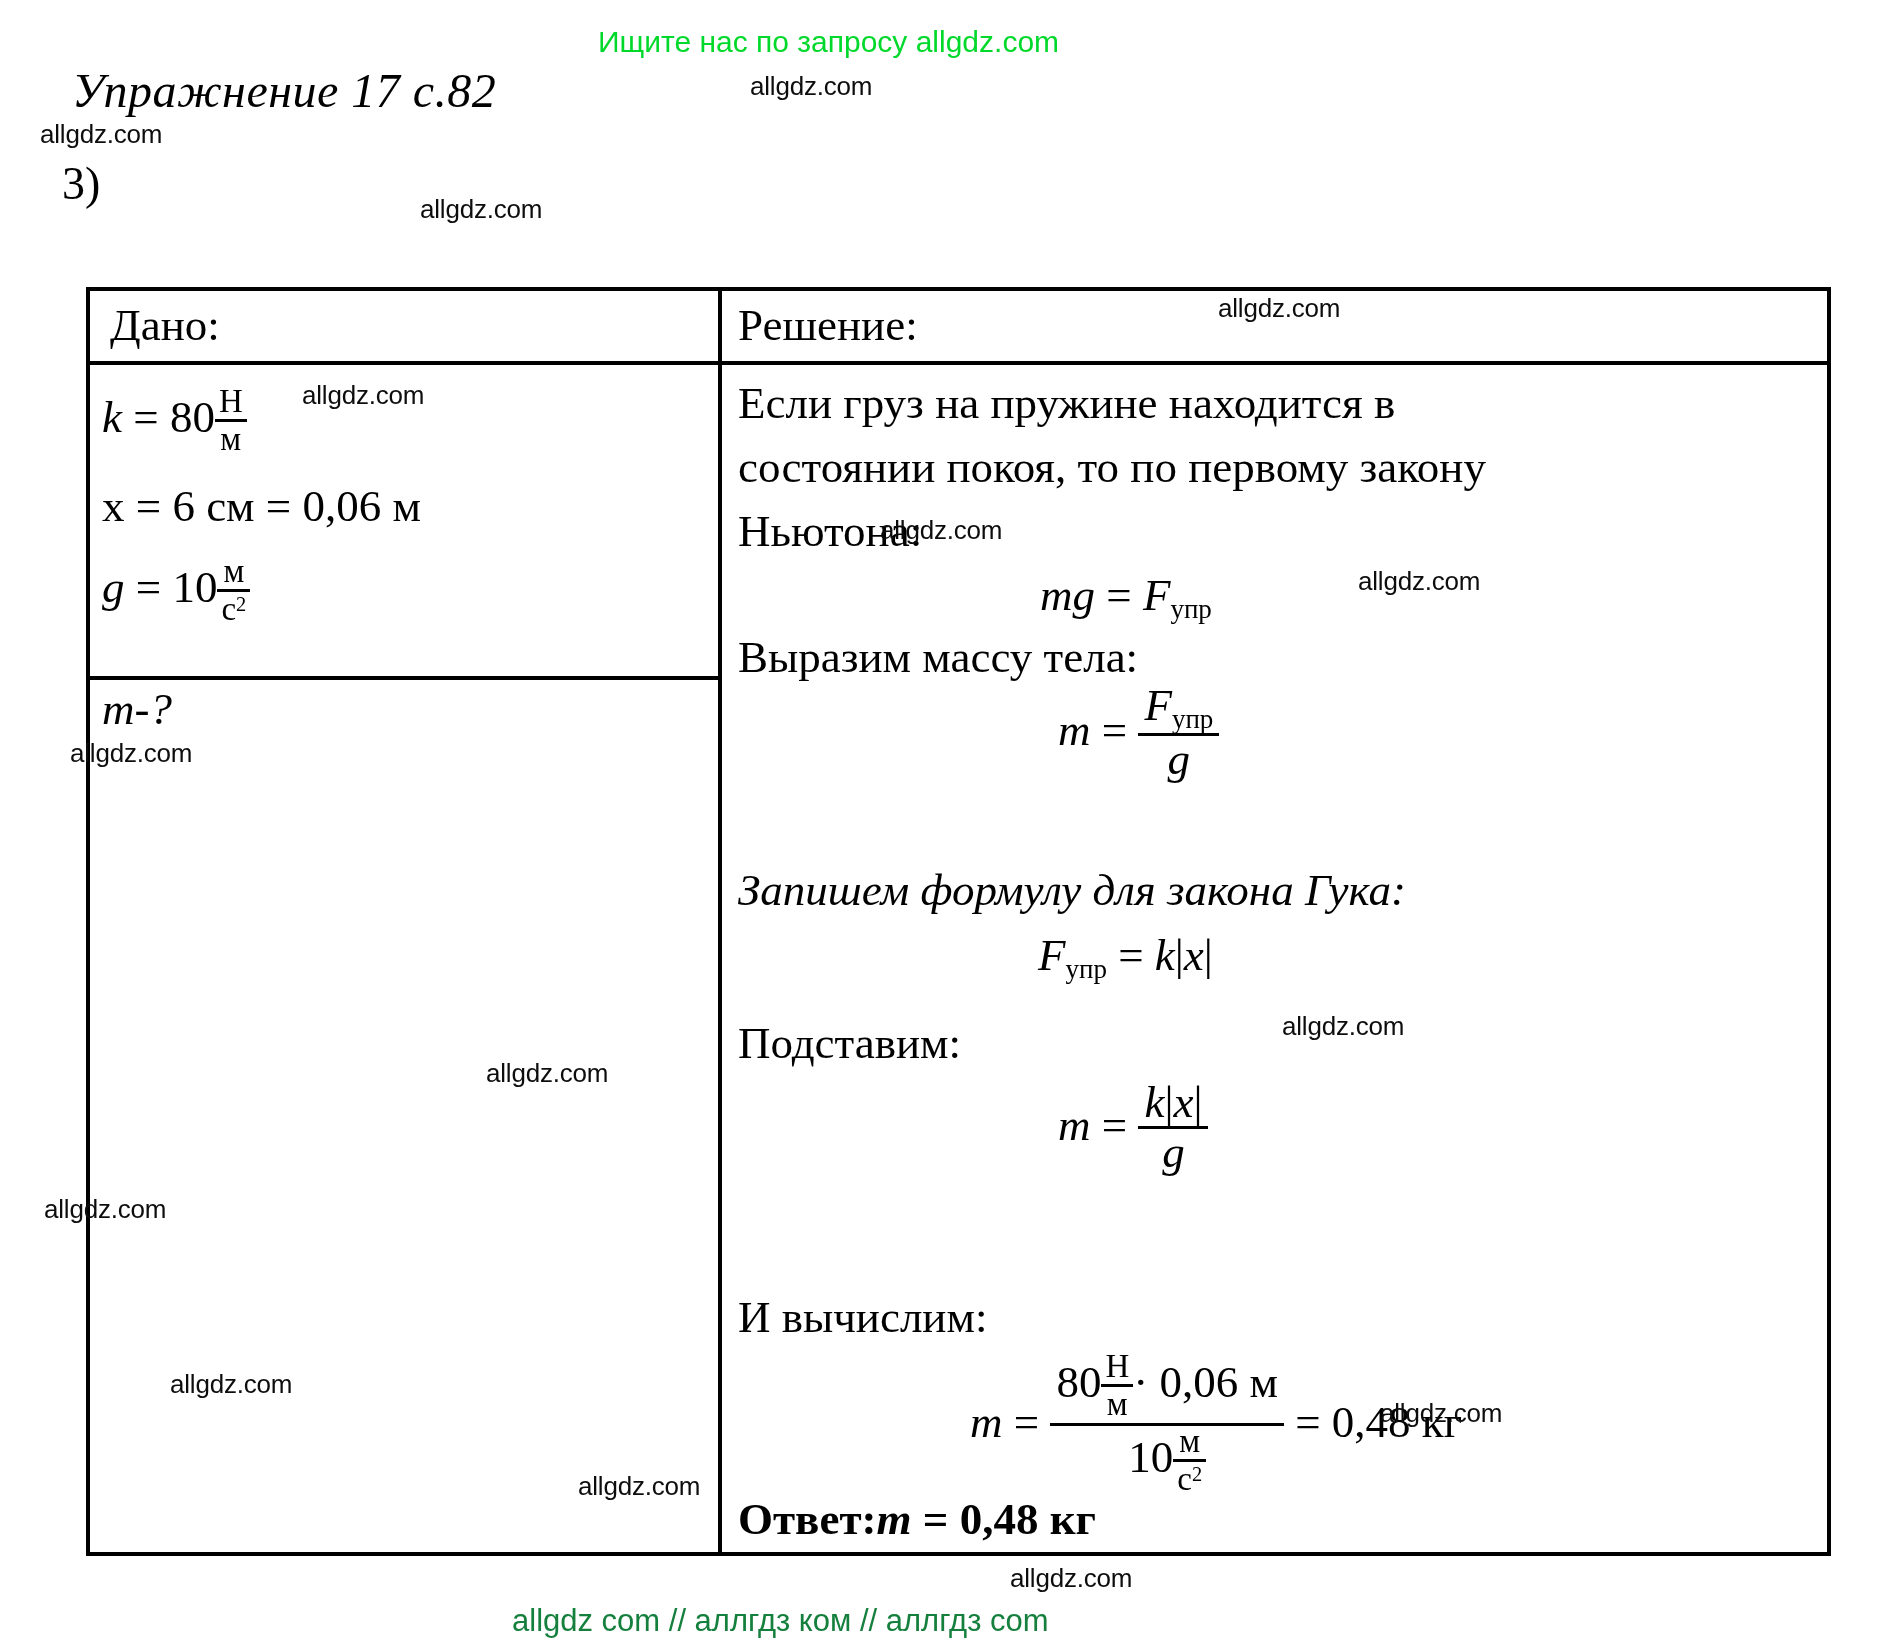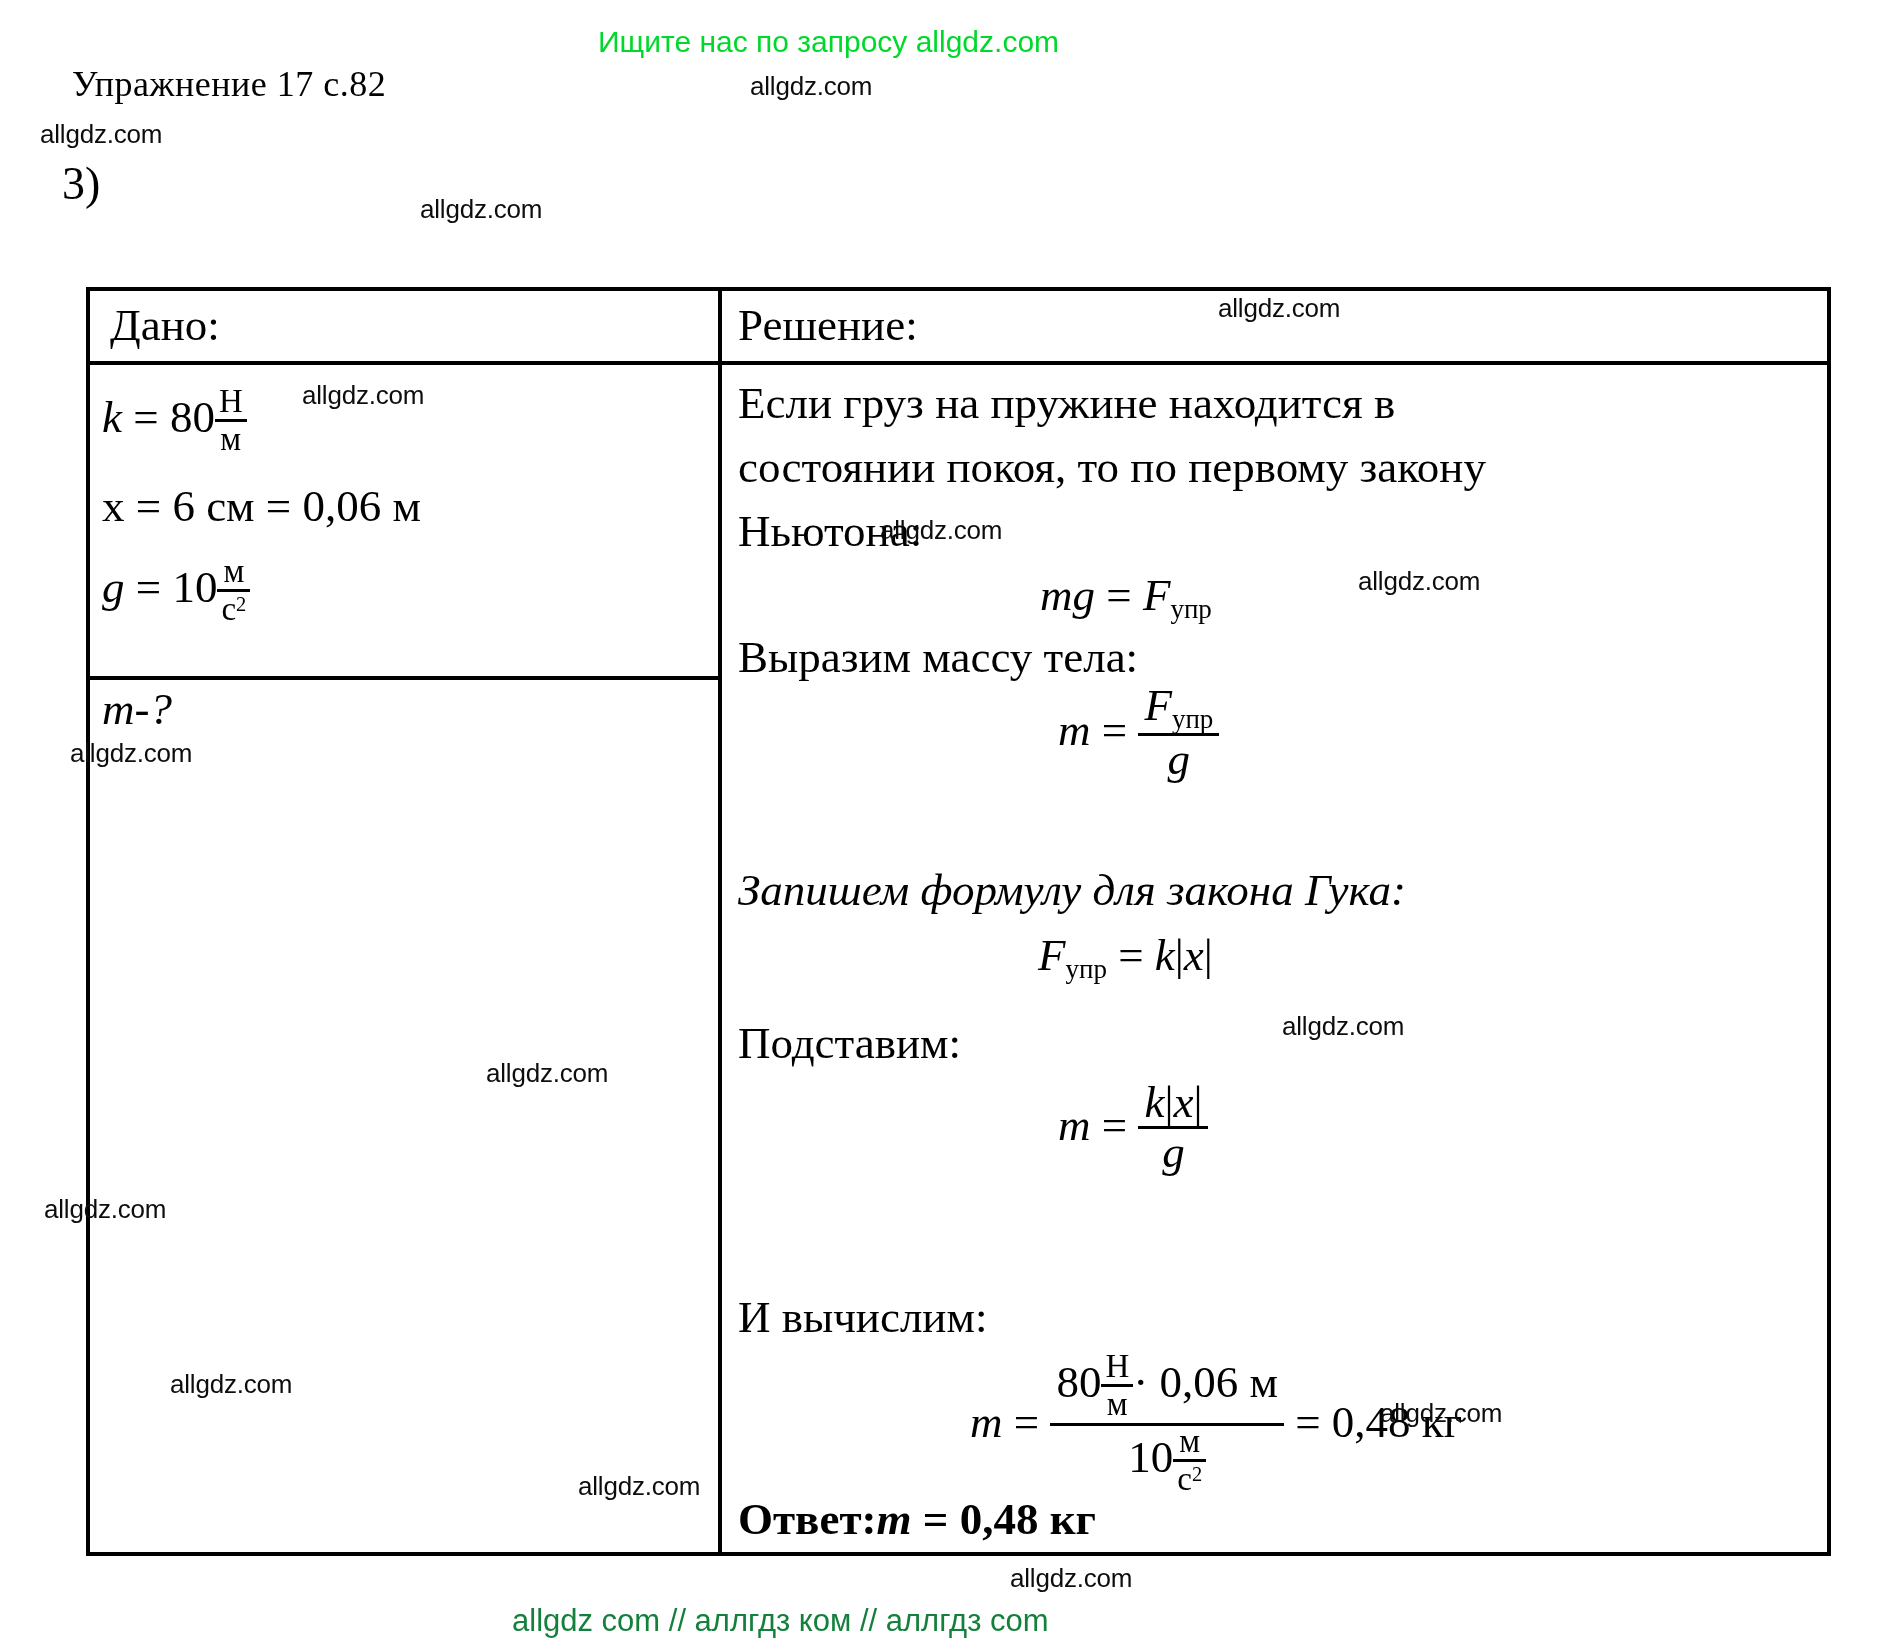--- a/index.html
+++ b/index.html
@@ -35,23 +35,24 @@
   }
   .wm-bottom {
     font-family: "Liberation Sans", sans-serif;
     font-size: 31px;
     color: #15803d;
     white-space: nowrap;
   }
 
   
   .page-title {
-    font-size: 36px;
+    font-size: 48px;
     white-space: nowrap;
     letter-spacing: 0.5px;
+    font-style: italic;
   }
   .item-number {
     font-size: 46px;
     white-space: nowrap;
   }
 
   
   .solution-table {
     position: absolute;
     left: 86px;

